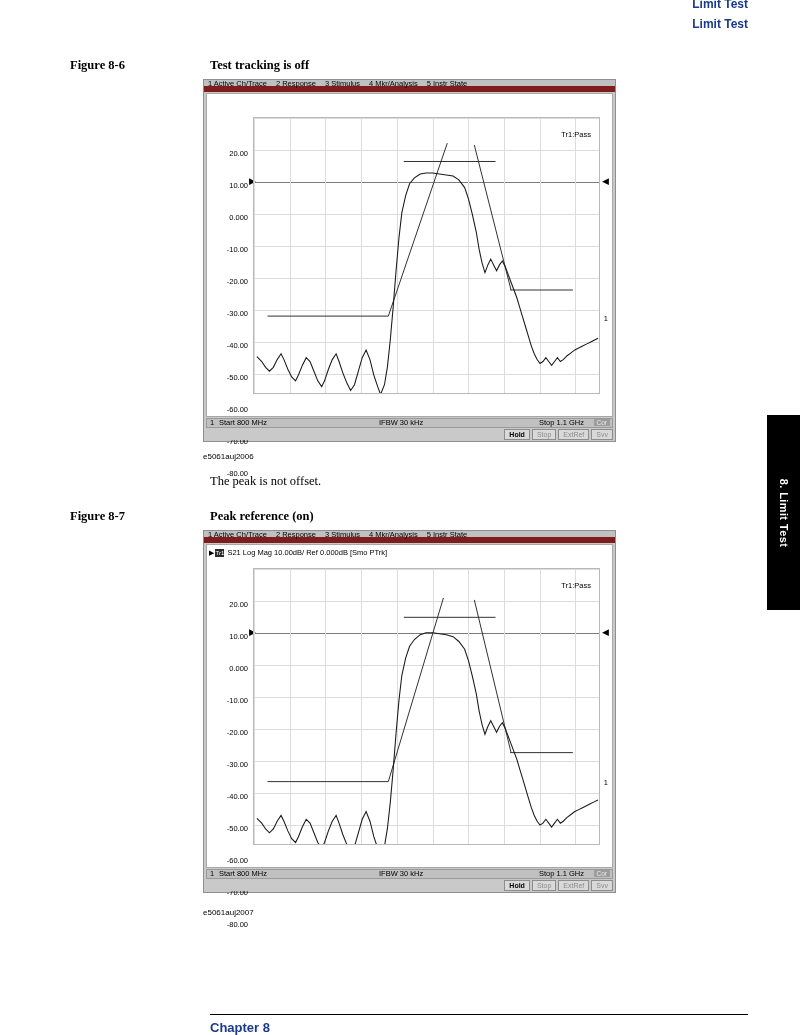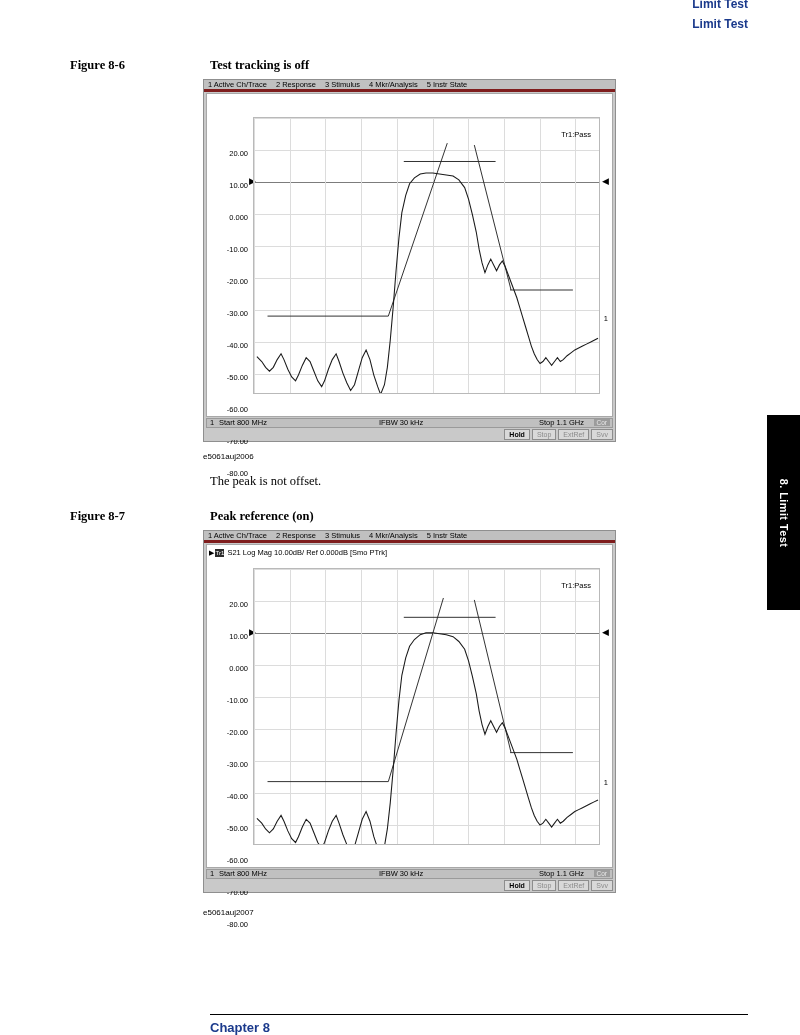--- a/index.html
+++ b/index.html
@@ -93,21 +93,21 @@
     background: #c9c9c9;
     border: 1px solid #8f8f8f;
     box-sizing: border-box;
     font-family: "Liberation Sans", sans-serif;
   }
   .shot .menubar {
     position: absolute;
     left: 0; top: 0; right: 0;
     height: 12px;
     background: #c0c0c0;
-    border-bottom: 3px solid #7f1d1d;
+    border-bottom: 6px solid #7f1d1d;
     display: flex;
     align-items: center;
     font-size: 7.5px;
     color: #000;
     padding-left: 4px;
     box-sizing: border-box;
   }
   .shot .menubar span {
     margin-right: 9px;
     white-space: nowrap;

